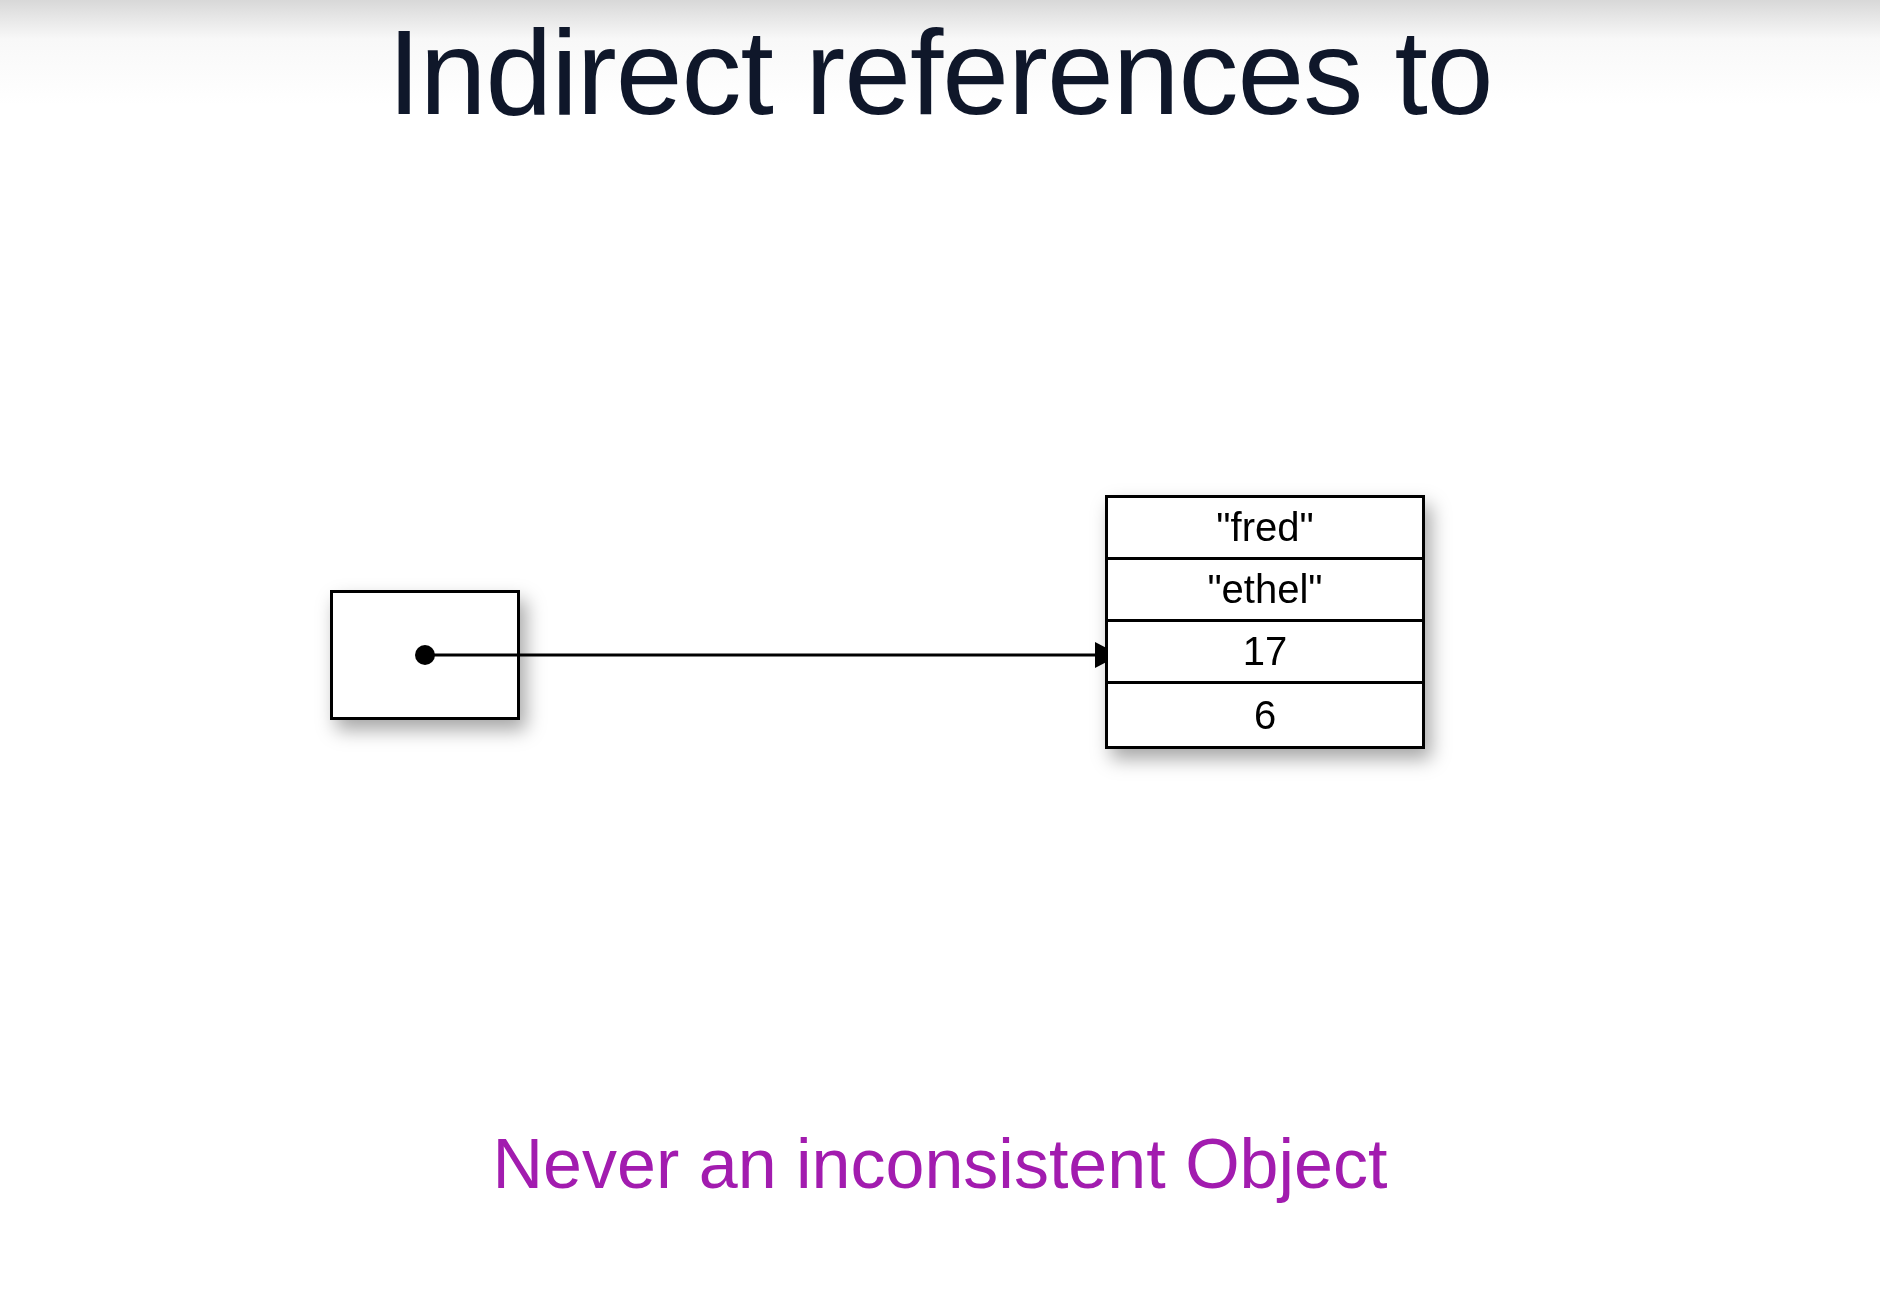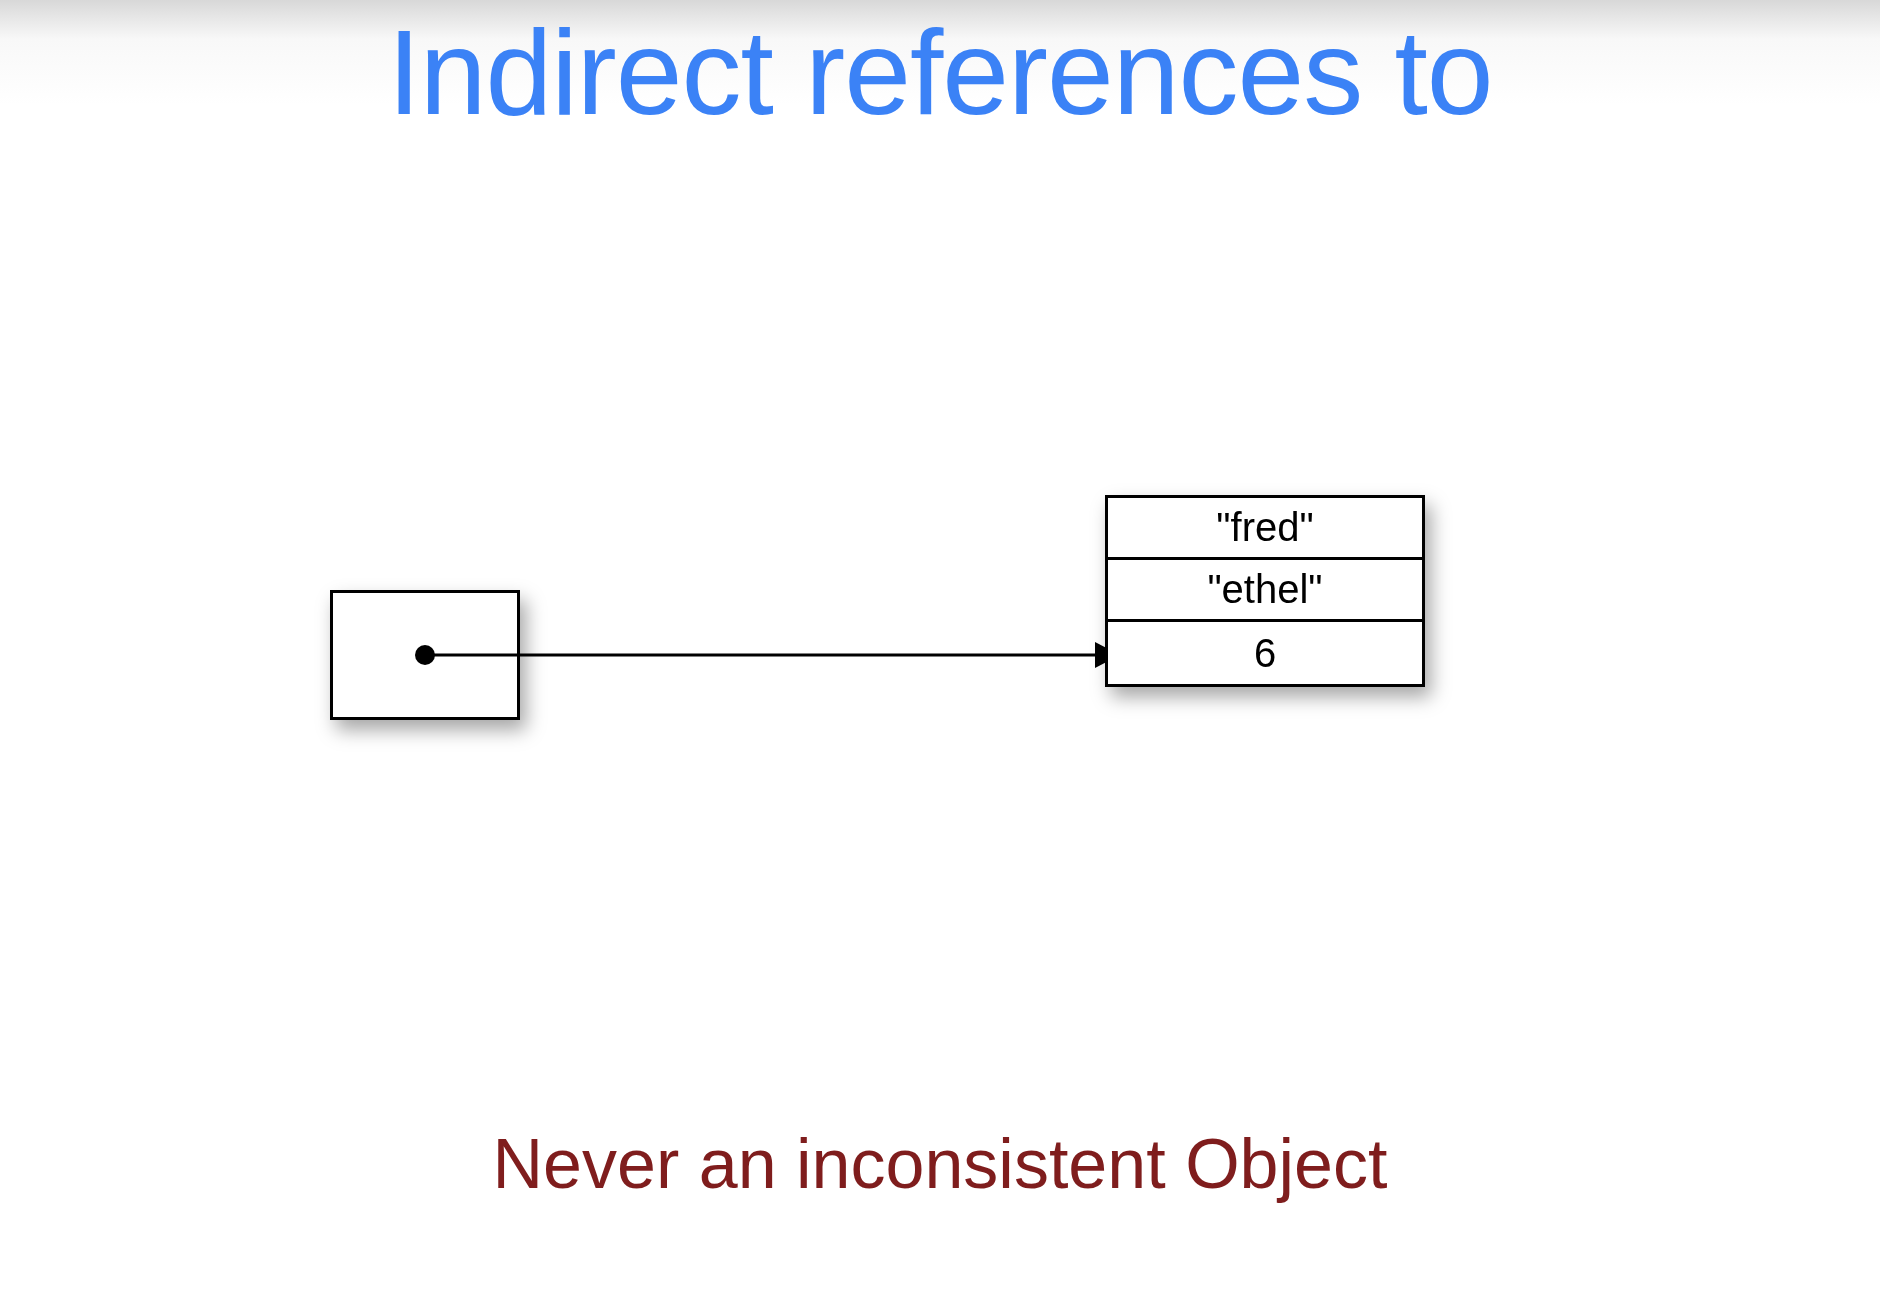--- a/index.html
+++ b/index.html
@@ -12,21 +12,21 @@
       height: 1304px;
       background: linear-gradient(to bottom, #d8d8d8 0%, #f8f8f8 3%, #ffffff 8%);
       font-family: "Gill Sans", "Gill Sans MT", "Helvetica Neue", Helvetica, Arial, sans-serif;
       position: relative;
       overflow: hidden;
     }
     .title {
       text-align: center;
       font-size: 120px;
       font-weight: 400;
-      color: #3b82f6;
+      color: #0f172a;
       line-height: 1.2;
       padding-top: 0px;
       letter-spacing: -1px;
     }
     .diagram-area {
       position: absolute;
       top: 470px;
       left: 0;
       width: 100%;
       height: 450px;
@@ -81,21 +81,21 @@
       border-bottom: none;
     }
     .footer-text {
       position: absolute;
       bottom: 100px;
       left: 0;
       width: 100%;
       text-align: center;
       font-size: 70px;
       font-weight: 400;
-      color: #7f1d1d;
+      color: #a21caf;
       letter-spacing: 0px;
     }
   </style>
 </head>
 <body>
 
 <div class="title">
   <div>Indirect references to</div>
 </div>
 
@@ -105,17 +105,18 @@
   </div>
 
   <svg class="arrow-svg" viewBox="0 0 720 60">
     <line x1="10" y1="25" x2="675" y2="25" stroke="#000" stroke-width="3"></line>
     <polygon points="675,12 700,25 675,38" fill="#000"></polygon>
   </svg>
 
   <div class="object-table">
     <div class="object-row">"fred"</div>
     <div class="object-row">"ethel"</div>
+    <div class="object-row">17</div>
     <div class="object-row">6</div>
   </div>
 </div>
 
 <div class="footer-text">Never an inconsistent Object</div>
 
 </body></html>

